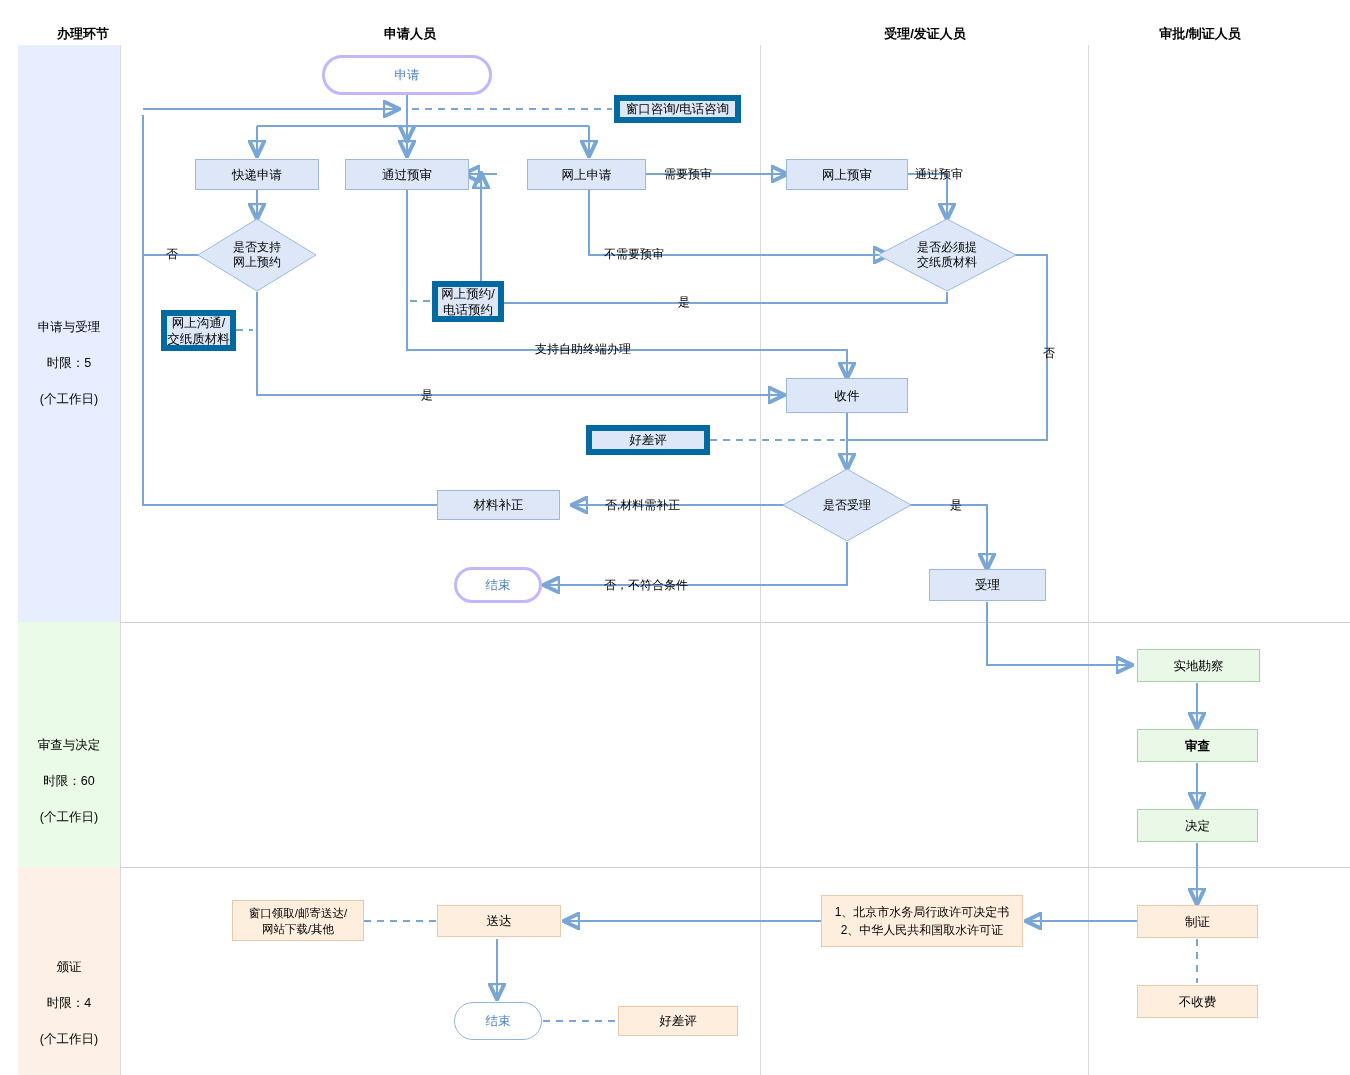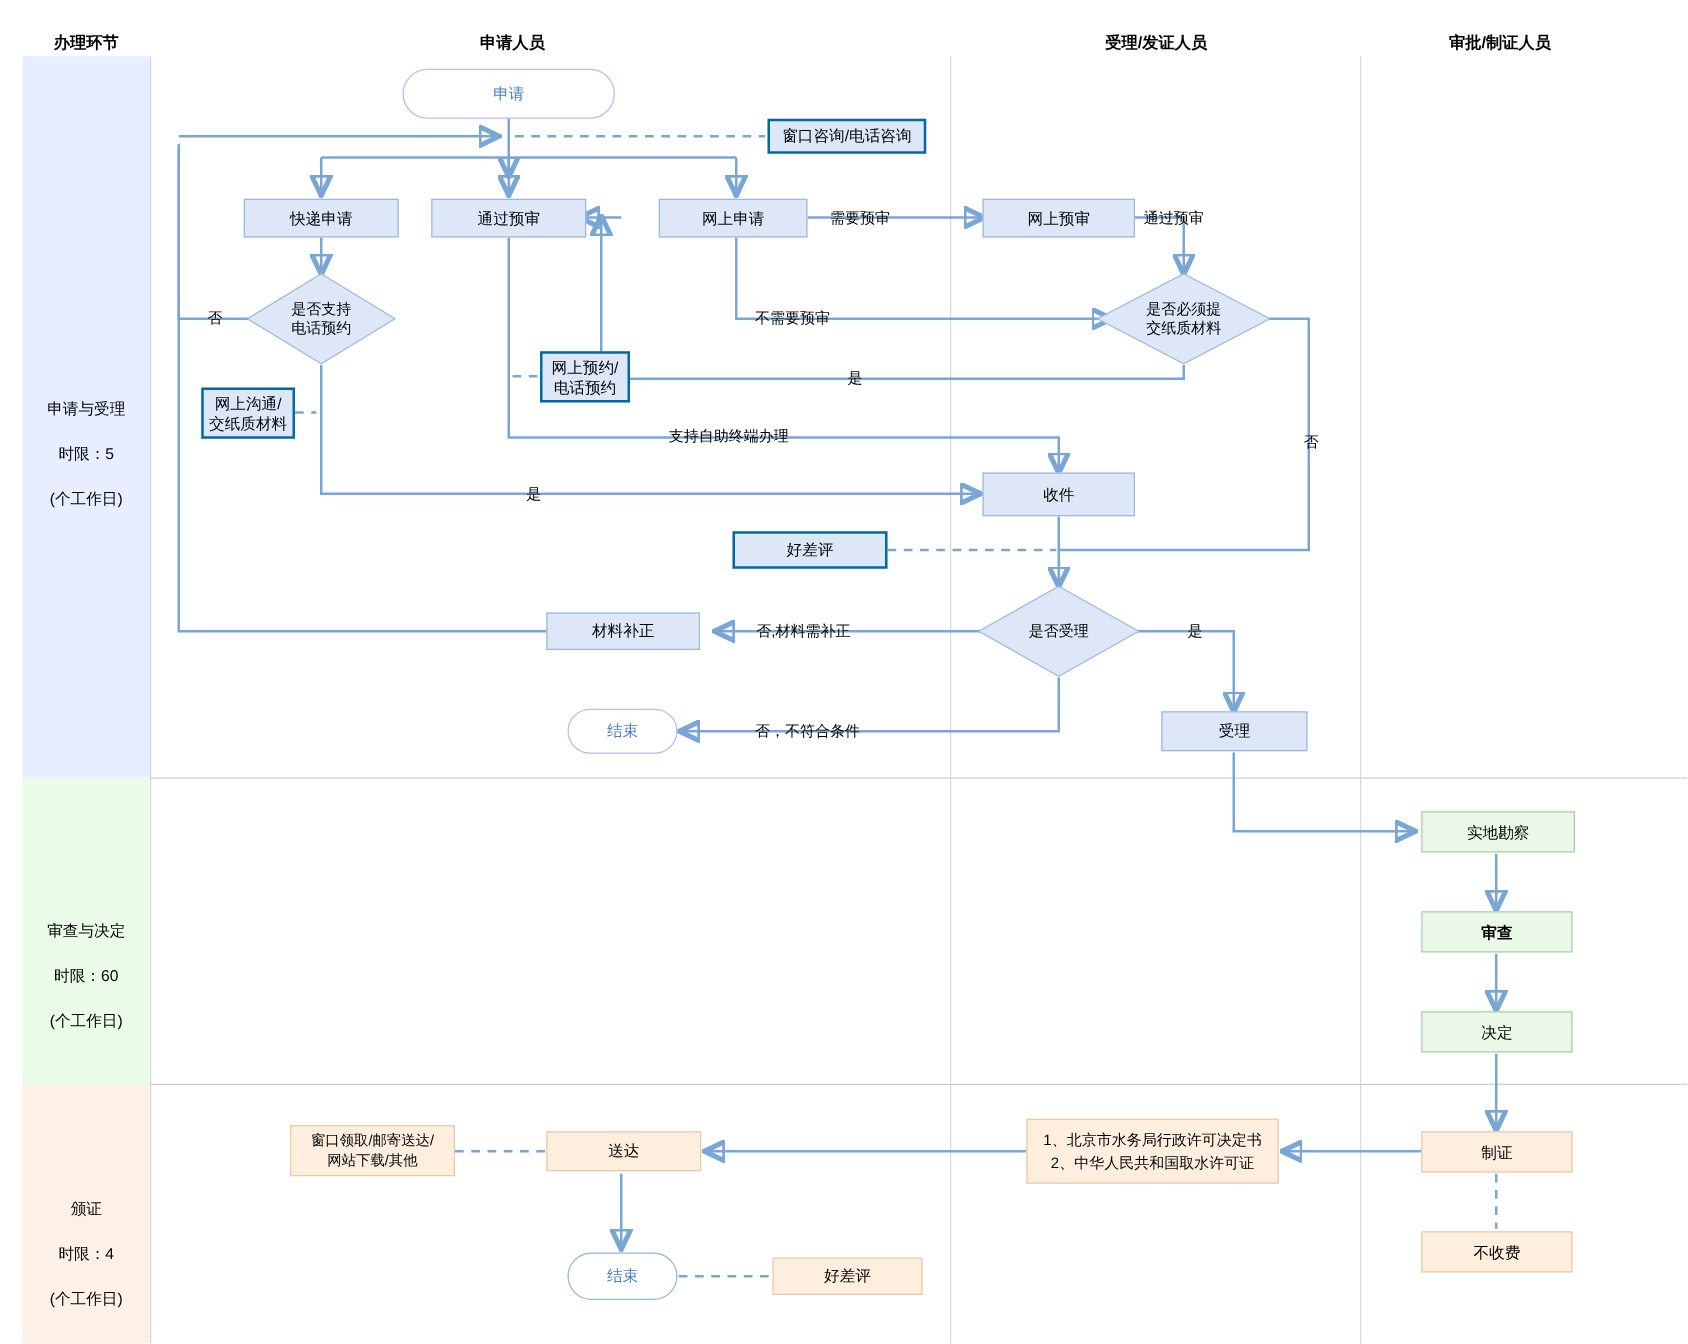--- a/index.html
+++ b/index.html
@@ -30,24 +30,24 @@
   
   .node{
     position:absolute;box-sizing:border-box;
     display:flex;align-items:center;justify-content:center;
     text-align:center;font-size:12.5px;line-height:16px;color:#000;
     white-space:pre-line;
   }
   .rect{border:1px solid #9cb9dd;background:#dde7f7;}
   .rect-green{border:1px solid #a9cfa6;background:#eaf8e7;}
   .rect-peach{border:1px solid #e8c9a9;background:#fdeede;}
-  .note{border:2px solid #0369a1;background:#dde7f7;}
+  .note{border:6px solid #0369a1;background:#dde7f7;}
   .note-peach{border:1px solid #e8c9a9;background:#fdeede;}
   .term{
-    border:1px solid #c4b5fd;background:#ffffff;border-radius:24px;color:#4a7fc1;
+    border:3px solid #c4b5fd;background:#ffffff;border-radius:24px;color:#4a7fc1;
   }
   .term-peach{
     border:1px solid #8fb6e0;background:#ffffff;border-radius:24px;color:#4a7fc1;
   }
   .diamond-wrap{position:absolute;}
   .diamond-wrap svg{position:absolute;left:0;top:0;}
   .diamond-txt{
     position:absolute;left:0;top:0;width:100%;height:100%;
     display:flex;align-items:center;justify-content:center;
     font-size:12px;line-height:15px;text-align:center;color:#000;white-space:pre-line;
@@ -64,21 +64,21 @@
   svg.edges{position:absolute;left:0;top:0;width:1350px;height:1075px;overflow:visible;}
   svg.edges path,svg.edges line{fill:none;stroke:#7aa6d6;stroke-width:2;}
   svg.edges .dash{stroke-dasharray:7 6;stroke-width:2;}
 </style>
 </head>
 <body>
 
 <div id="root">
 
 
-  <div class="lane-head" style="left:18px;top:25px;width:102px;font-family:Liberation Serif, serif;">办理环节</div>
+  <div class="lane-head" style="left:32px;top:25px;width:102px;font-family:Liberation Serif, serif;">办理环节</div>
   <div class="lane-head" style="left:330px;top:25px;width:160px;">申请人员</div>
   <div class="lane-head" style="left:840px;top:25px;width:170px;">受理/发证人员</div>
   <div class="lane-head" style="left:1120px;top:25px;width:160px;">审批/制证人员</div>
 
   <div class="phase" style="top:45px;height:577px;background:#e6eeff;"></div>
   <div class="phase" style="top:622px;height:245px;background:#eafbe8;"></div>
   <div class="phase" style="top:867px;height:208px;background:#fdf1e7;"></div>
 
   <div class="phase-label" style="left:18px;top:300px;">
     <div>申请与受理</div>
@@ -183,21 +183,21 @@
   <div class="node rect" style="left:195px;top:159px;width:124px;height:31px;">快递申请</div>
   <div class="node rect" style="left:345px;top:159px;width:124px;height:31px;">通过预审</div>
   <div class="node rect" style="left:527px;top:159px;width:119px;height:31px;">网上申请</div>
   <div class="node rect" style="left:786px;top:159px;width:122px;height:31px;">网上预审</div>
 
   <div class="diamond-wrap" style="left:197px;top:218px;width:120px;height:74px;">
     <svg width="120" height="74">
       <polygon points="60,1 119,37 60,73 1,37" fill="#dde7f7" stroke="#9cb9dd" stroke-width="1"></polygon>
     </svg>
     <div class="diamond-txt">是否支持
-电话预约</div>
+网上预约</div>
   </div>
 
   <div class="diamond-wrap" style="left:877px;top:218px;width:140px;height:74px;">
     <svg width="140" height="74">
       <polygon points="70,1 139,37 70,73 1,37" fill="#dde7f7" stroke="#9cb9dd" stroke-width="1"></polygon>
     </svg>
     <div class="diamond-txt">是否必须提
 交纸质材料</div>
   </div>
 

